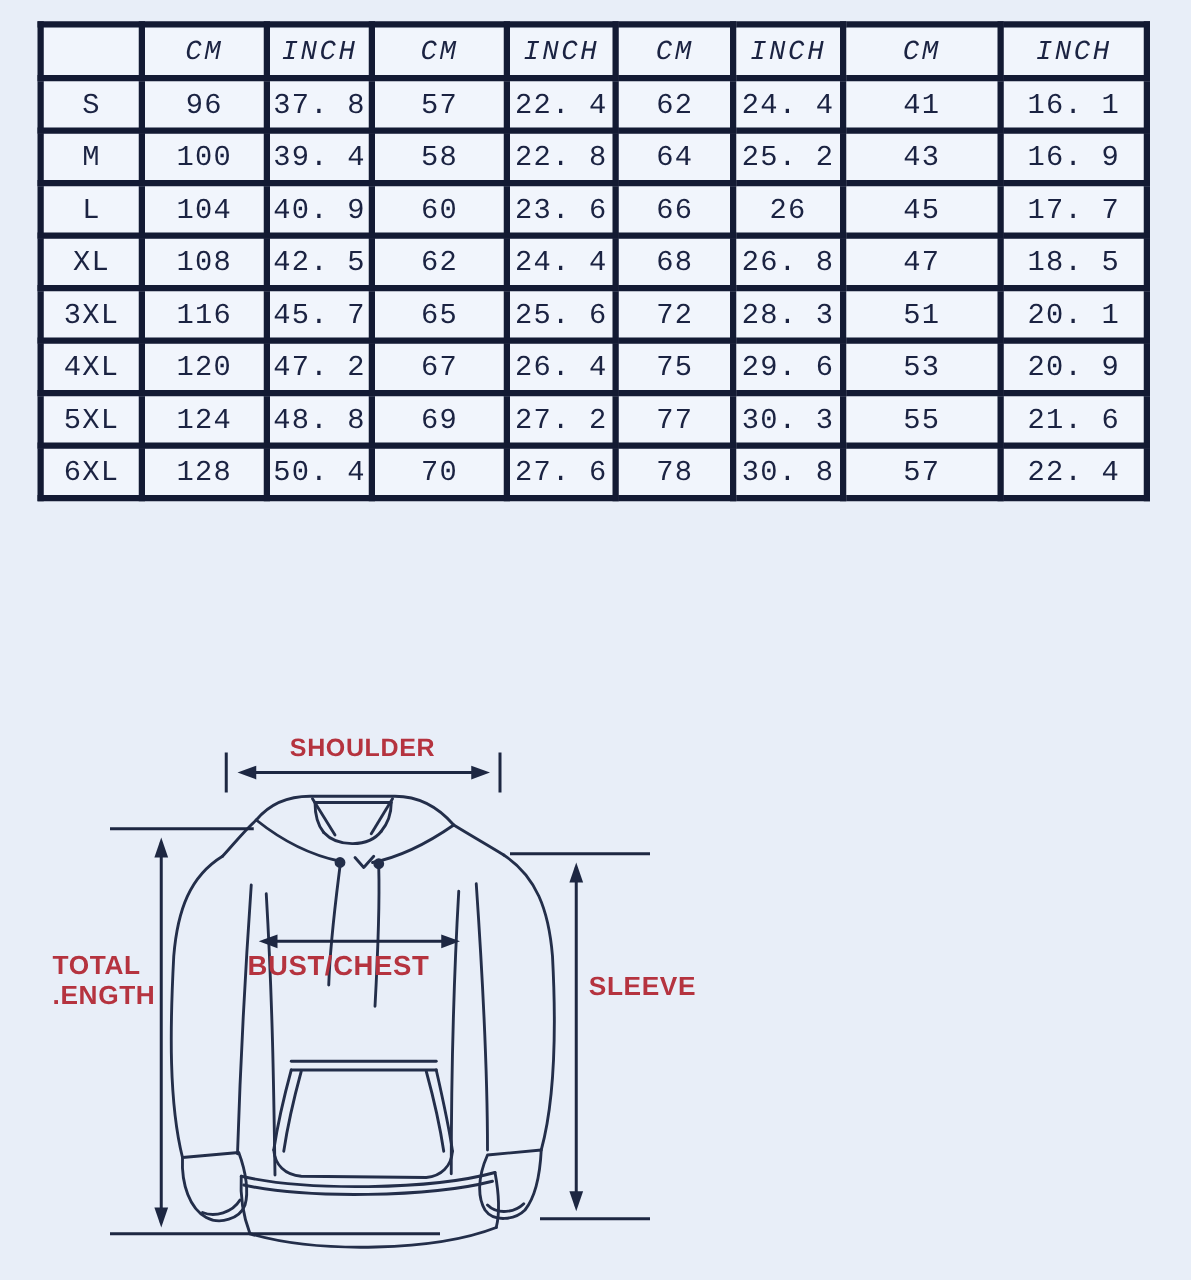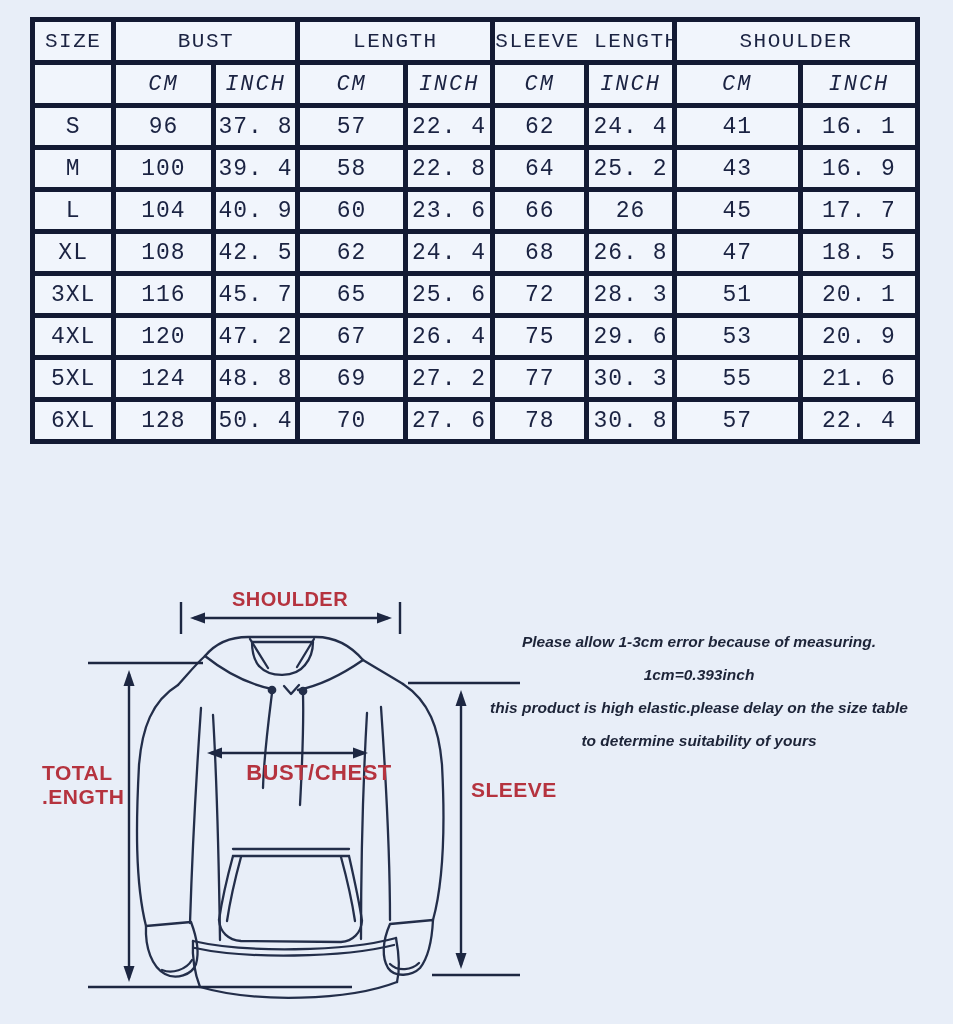--- a/index.html
+++ b/index.html
@@ -23,21 +23,21 @@
   #size-table .unit-h{height:38px;font-size:22px;letter-spacing:2px;font-style:italic;}
   #size-table tbody th,#size-table tbody td{height:37px;font-size:23px;letter-spacing:1px;}
   
   #diagram-svg{position:absolute;left:0;top:560px;}
   .rlabel{
     position:absolute;color:#b5333f;font-weight:700;
     font-family:"Liberation Sans",sans-serif;letter-spacing:0.5px;
   }
   #lbl-shoulder{left:187px;top:588px;width:206px;text-align:center;font-size:20px;}
   #lbl-total{left:42px;top:761px;font-size:21px;line-height:24px;}
-  #lbl-bust{left:198px;top:760px;width:180px;text-align:center;font-size:22px;margin-left:31px;}
+  #lbl-bust{left:198px;top:760px;width:180px;text-align:left;font-size:22px;}
   #lbl-sleeve{left:471px;top:778px;font-size:21px;}
   
   #notes{
     position:absolute;left:468px;top:631px;width:462px;text-align:center;
     font-style:italic;font-weight:600;font-size:15.5px;color:#1d2438;
     font-family:"Liberation Sans",sans-serif;
   }
   #notes .note-line{line-height:21px;margin-bottom:12px;}
 </style>
 </head>
@@ -52,27 +52,20 @@
         <col style="width: 9.5%;">
         <col style="width: 12%;">
         <col style="width: 9.8%;">
         <col style="width: 10.5%;">
         <col style="width: 9.8%;">
         <col style="width: 14.1%;">
         <col style="width: 13.1%;">
       </colgroup>
       <thead>
         <tr>
-          <th colspan="1" class="group-h">SIZE</th>
-          <th colspan="2" class="group-h">BUST</th>
-          <th colspan="2" class="group-h">LENGTH</th>
-          <th colspan="2" class="group-h">SLEEVE LENGTH</th>
-          <th colspan="2" class="group-h">SHOULDER</th>
-        </tr>
-        <tr>
           <th class="unit-h"></th>
           <th class="unit-h">CM</th>
           <th class="unit-h">INCH</th>
           <th class="unit-h">CM</th>
           <th class="unit-h">INCH</th>
           <th class="unit-h">CM</th>
           <th class="unit-h">INCH</th>
           <th class="unit-h">CM</th>
           <th class="unit-h">INCH</th>
         </tr>
@@ -256,20 +249,14 @@
   </svg>
 
   <div class="rlabel" id="lbl-shoulder">SHOULDER</div>
   <div class="rlabel" id="lbl-total">
     <div>TOTAL</div>
     <div>.ENGTH</div>
   </div>
   <div class="rlabel" id="lbl-bust">BUST/CHEST</div>
   <div class="rlabel" id="lbl-sleeve">SLEEVE</div>
 
-  <div id="notes">
-    <div class="note-line">Please allow 1-3cm error because of measuring.</div>
-    <div class="note-line">1cm=0.393inch</div>
-    <div class="note-line">this product is high elastic.please delay on the size table</div>
-    <div class="note-line">to determine suitability of yours</div>
-  </div>
 
 </div>
 
 </body></html>

